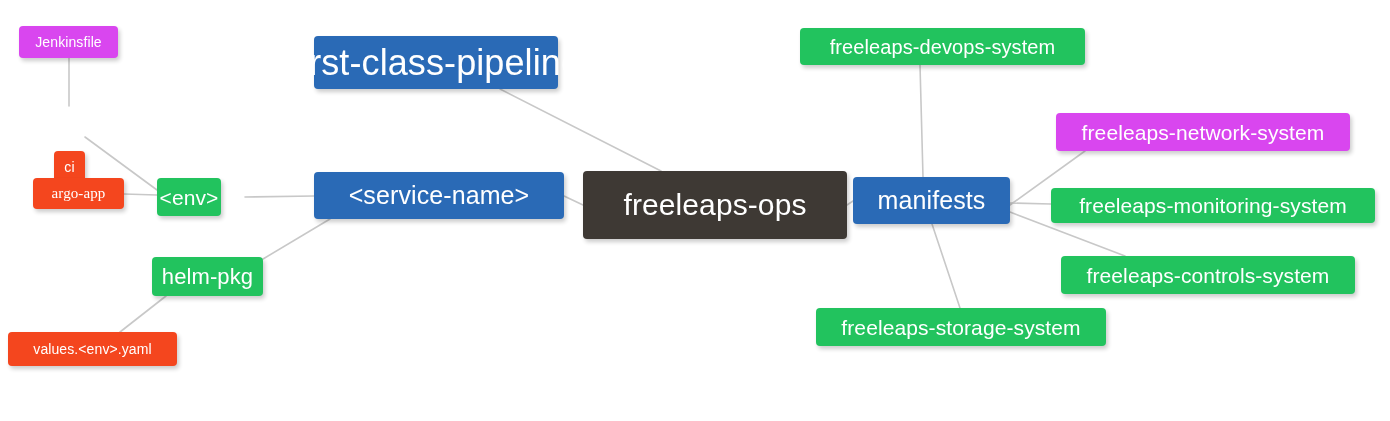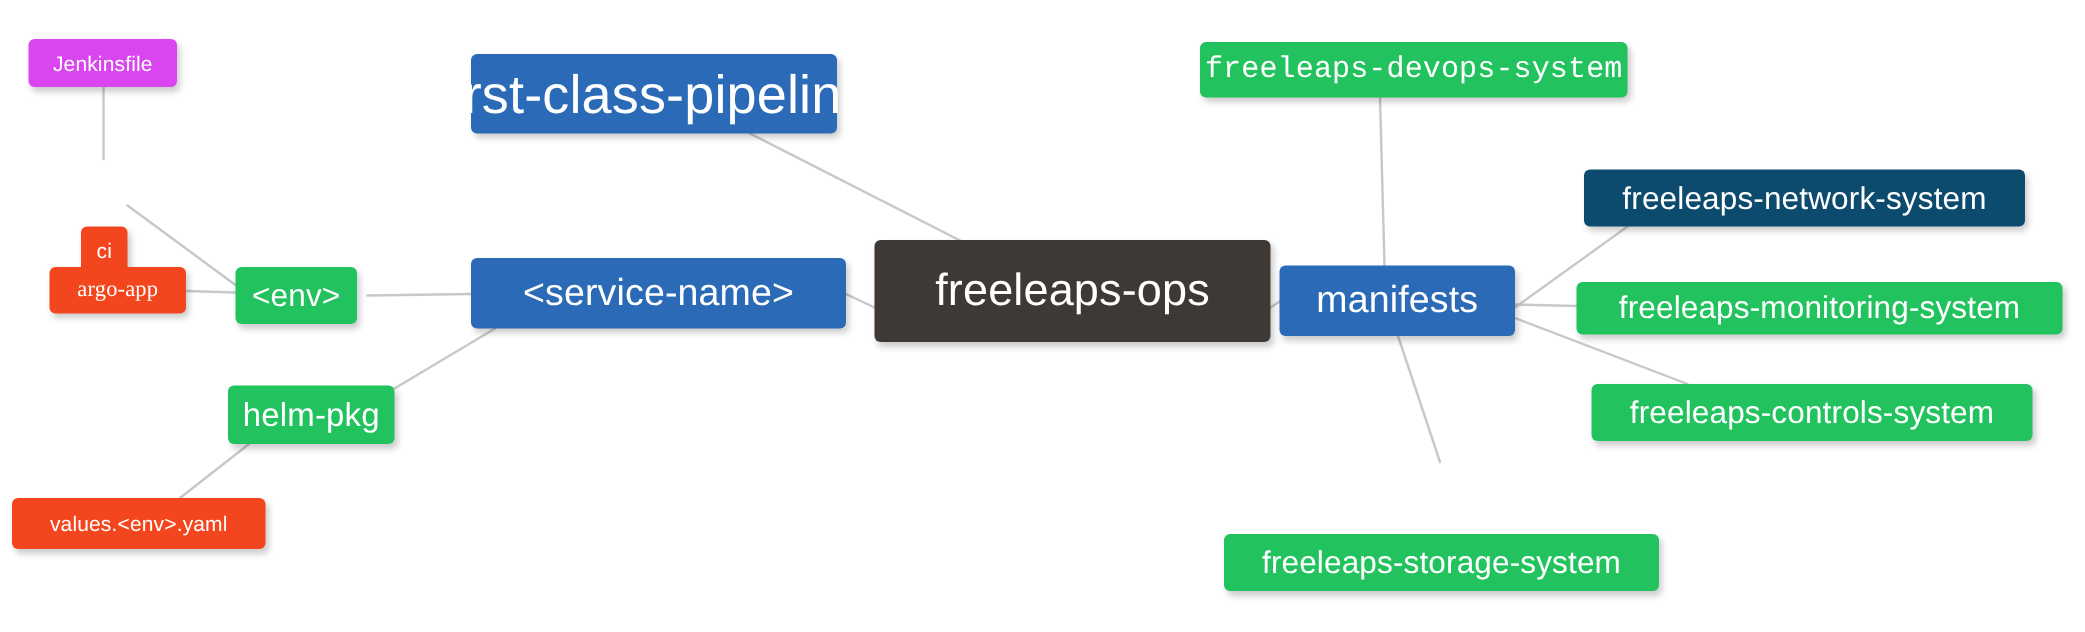--- a/index.html
+++ b/index.html
@@ -60,59 +60,59 @@
       <line x1="157" y1="195" x2="124" y2="194" stroke="#c8c8c8" stroke-width="1.6" stroke-linecap="round"></line>
       <line x1="69" y1="106" x2="69" y2="58" stroke="#c8c8c8" stroke-width="1.6" stroke-linecap="round"></line>
       <line x1="166" y1="296" x2="120" y2="332" stroke="#c8c8c8" stroke-width="1.6" stroke-linecap="round"></line>
       <line x1="923" y1="177" x2="920" y2="65" stroke="#c8c8c8" stroke-width="1.6" stroke-linecap="round"></line>
       <line x1="1010" y1="205" x2="1085" y2="151" stroke="#c8c8c8" stroke-width="1.6" stroke-linecap="round"></line>
       <line x1="1010" y1="203" x2="1051" y2="204" stroke="#c8c8c8" stroke-width="1.6" stroke-linecap="round"></line>
       <line x1="1010" y1="212" x2="1125" y2="256" stroke="#c8c8c8" stroke-width="1.6" stroke-linecap="round"></line>
       <line x1="932" y1="224" x2="960" y2="308" stroke="#c8c8c8" stroke-width="1.6" stroke-linecap="round"></line>
     </svg>
   <div id="node-layer">
-      <div class="node" style="left: 583px; top: 160px; width: 264px; height: 68px; background: rgb(62, 57, 52); font-size: 30px;">
+      <div class="node" style="left: 583px; top: 171px; width: 264px; height: 68px; background: rgb(62, 57, 52); font-size: 30px;">
         <span class="node-label">freeleaps-ops</span>
       </div>
       <div class="node" style="left: 314px; top: 36px; width: 244px; height: 53px; background: rgb(42, 106, 182); font-size: 36px;">
         <span class="node-label">first-class-pipeline</span>
       </div>
       <div class="node" style="left: 314px; top: 172px; width: 250px; height: 47px; background: rgb(42, 106, 182); font-size: 25px; text-align: center;">
         <span class="node-label">&lt;service-name&gt;</span>
       </div>
-      <div class="node" style="left: 157px; top: 178px; width: 81px; height: 38px; background: rgb(34, 195, 94); font-size: 21px;">
+      <div class="node" style="left: 157px; top: 178px; width: 64px; height: 38px; background: rgb(34, 195, 94); font-size: 21px;">
         <span class="node-label">&lt;env&gt;</span>
       </div>
       <div class="node" style="left: 54px; top: 106px; width: 31px; height: 31px; background: rgb(244, 70, 30); font-size: 14px; margin-top: 45px;">
         <span class="node-label">ci</span>
       </div>
       <div class="node" style="left: 19px; top: 26px; width: 99px; height: 32px; background: #d946ef; font-size: 14px;">
         <span class="node-label">Jenkinsfile</span>
       </div>
       <div class="node" style="left: 33px; top: 178px; width: 91px; height: 31px; background: rgb(244, 70, 30); font-size: 15px; font-family: Liberation Serif, serif;">
         <span class="node-label">argo-app</span>
       </div>
       <div class="node" style="left: 152px; top: 257px; width: 111px; height: 39px; background: rgb(34, 195, 94); font-size: 22px;">
         <span class="node-label">helm-pkg</span>
       </div>
       <div class="node" style="left: 8px; top: 332px; width: 169px; height: 34px; background: rgb(244, 70, 30); font-size: 14px;">
         <span class="node-label">values.&lt;env&gt;.yaml</span>
       </div>
       <div class="node" style="left: 853px; top: 177px; width: 157px; height: 47px; background: rgb(42, 106, 182); font-size: 25px;">
         <span class="node-label">manifests</span>
       </div>
-      <div class="node" style="left: 800px; top: 28px; width: 285px; height: 37px; background: rgb(34, 195, 94); font-size: 20px; font-family: Liberation Mono, monospace;">
+      <div class="node" style="left: 800px; top: 28px; width: 285px; height: 37px; background: rgb(34, 195, 94); font-size: 20px;">
         <span class="node-label">freeleaps-devops-system</span>
       </div>
-      <div class="node" style="left: 1056px; top: 113px; width: 294px; height: 38px; background: #0c4a6e; font-size: 21px;">
+      <div class="node" style="left: 1056px; top: 113px; width: 294px; height: 38px; background: #d946ef; font-size: 21px;">
         <span class="node-label">freeleaps-network-system</span>
       </div>
       <div class="node" style="left: 1051px; top: 188px; width: 324px; height: 35px; background: rgb(34, 195, 94); font-size: 21px;">
         <span class="node-label">freeleaps-monitoring-system</span>
       </div>
       <div class="node" style="left: 1061px; top: 256px; width: 294px; height: 38px; background: rgb(34, 195, 94); font-size: 21px;">
         <span class="node-label">freeleaps-controls-system</span>
       </div>
-      <div class="node" style="left: 816px; top: 308px; width: 290px; height: 38px; background: rgb(34, 195, 94); font-size: 21px; margin-top: 48px;">
+      <div class="node" style="left: 816px; top: 308px; width: 290px; height: 38px; background: rgb(34, 195, 94); font-size: 21px;">
         <span class="node-label">freeleaps-storage-system</span>
       </div>
     </div>
 </div>
 
 </body></html>

